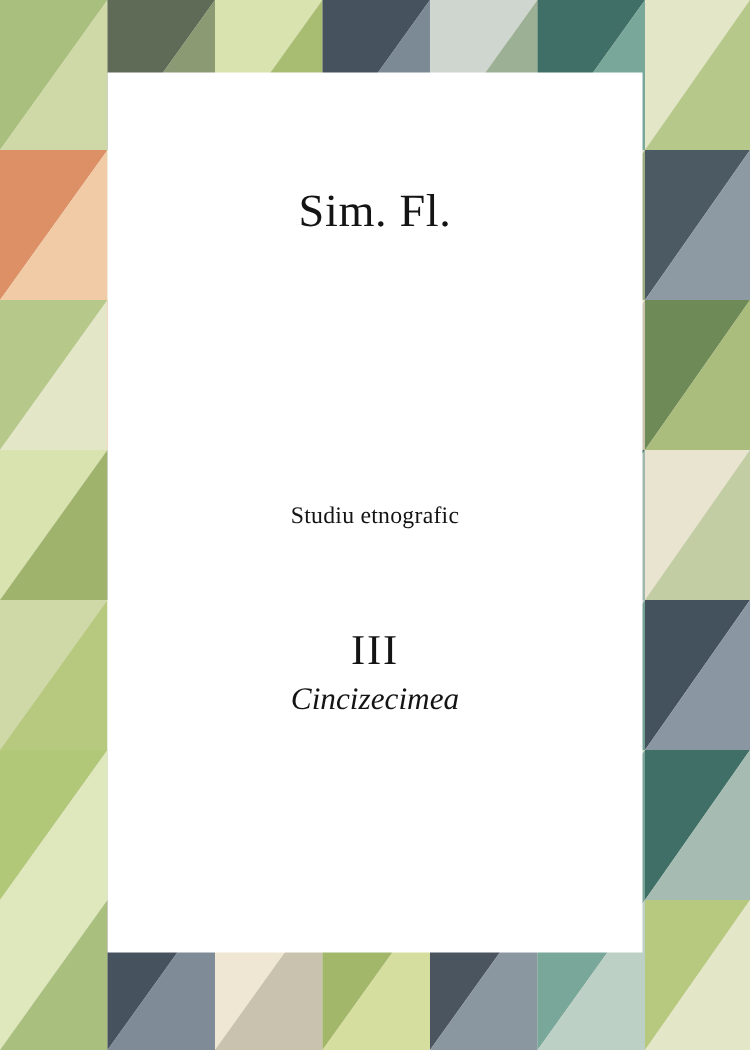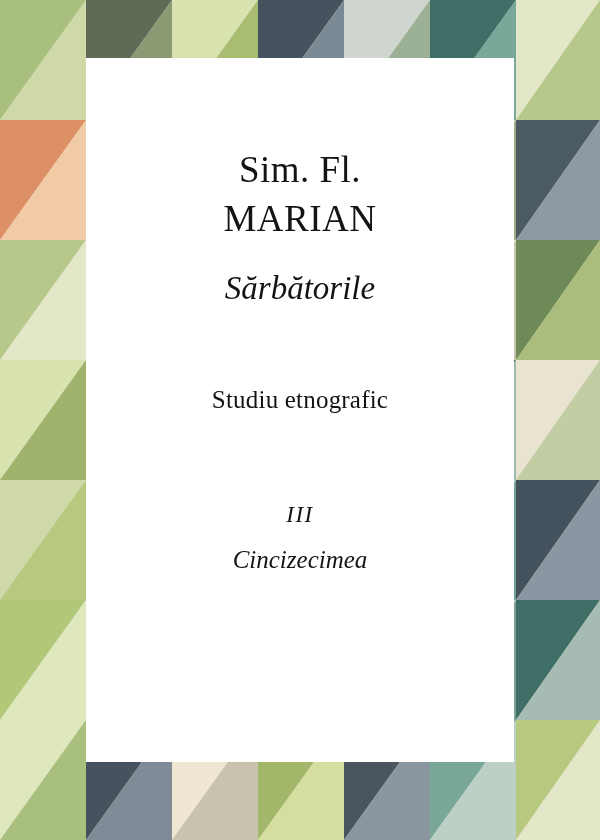--- a/index.html
+++ b/index.html
@@ -63,33 +63,32 @@
     font-style: italic;
     font-weight: 400;
   }
   .title .line2 {
     display: block;
   }
   .subtitle {
     position: absolute;
     left: 0;
     right: 0;
-    top: 328px;
-    font-size: 25px;
+    top: 344px;
+    font-size: 19px;
     letter-spacing: 0.2px;
     text-align: center;
   }
   .volume {
     position: absolute;
     left: 0;
     right: 0;
     top: 444px;
-    font-size: 23px;
+    font-size: 34px;
     letter-spacing: 1.5px;
-    font-style: italic;
   }
   .volume-name {
     position: absolute;
     left: 0;
     right: 0;
     top: 488px;
     font-size: 25px;
     font-style: italic;
   }
   .publisher {
@@ -215,25 +214,23 @@
     <polygon points="516,720 600,720 516,840" fill="#b6c97e"></polygon>
     <polygon points="600,720 600,840 516,840" fill="#e3e7c8"></polygon>
   </svg>
 
   <div id="white-panel"></div>
 
   <div id="text-stack">
 
     <div class="author">
       <span>Sim. Fl.</span>
-      <span class="line2">MARIAN</span>
     </div>
 
     <div class="title">
-      <span>Sărbătorile</span>
     </div>
 
     <div class="subtitle">Studiu etnografic</div>
 
     <div class="volume">III</div>
 
     <div class="volume-name">Cincizecimea</div>
 
 
   </div>

